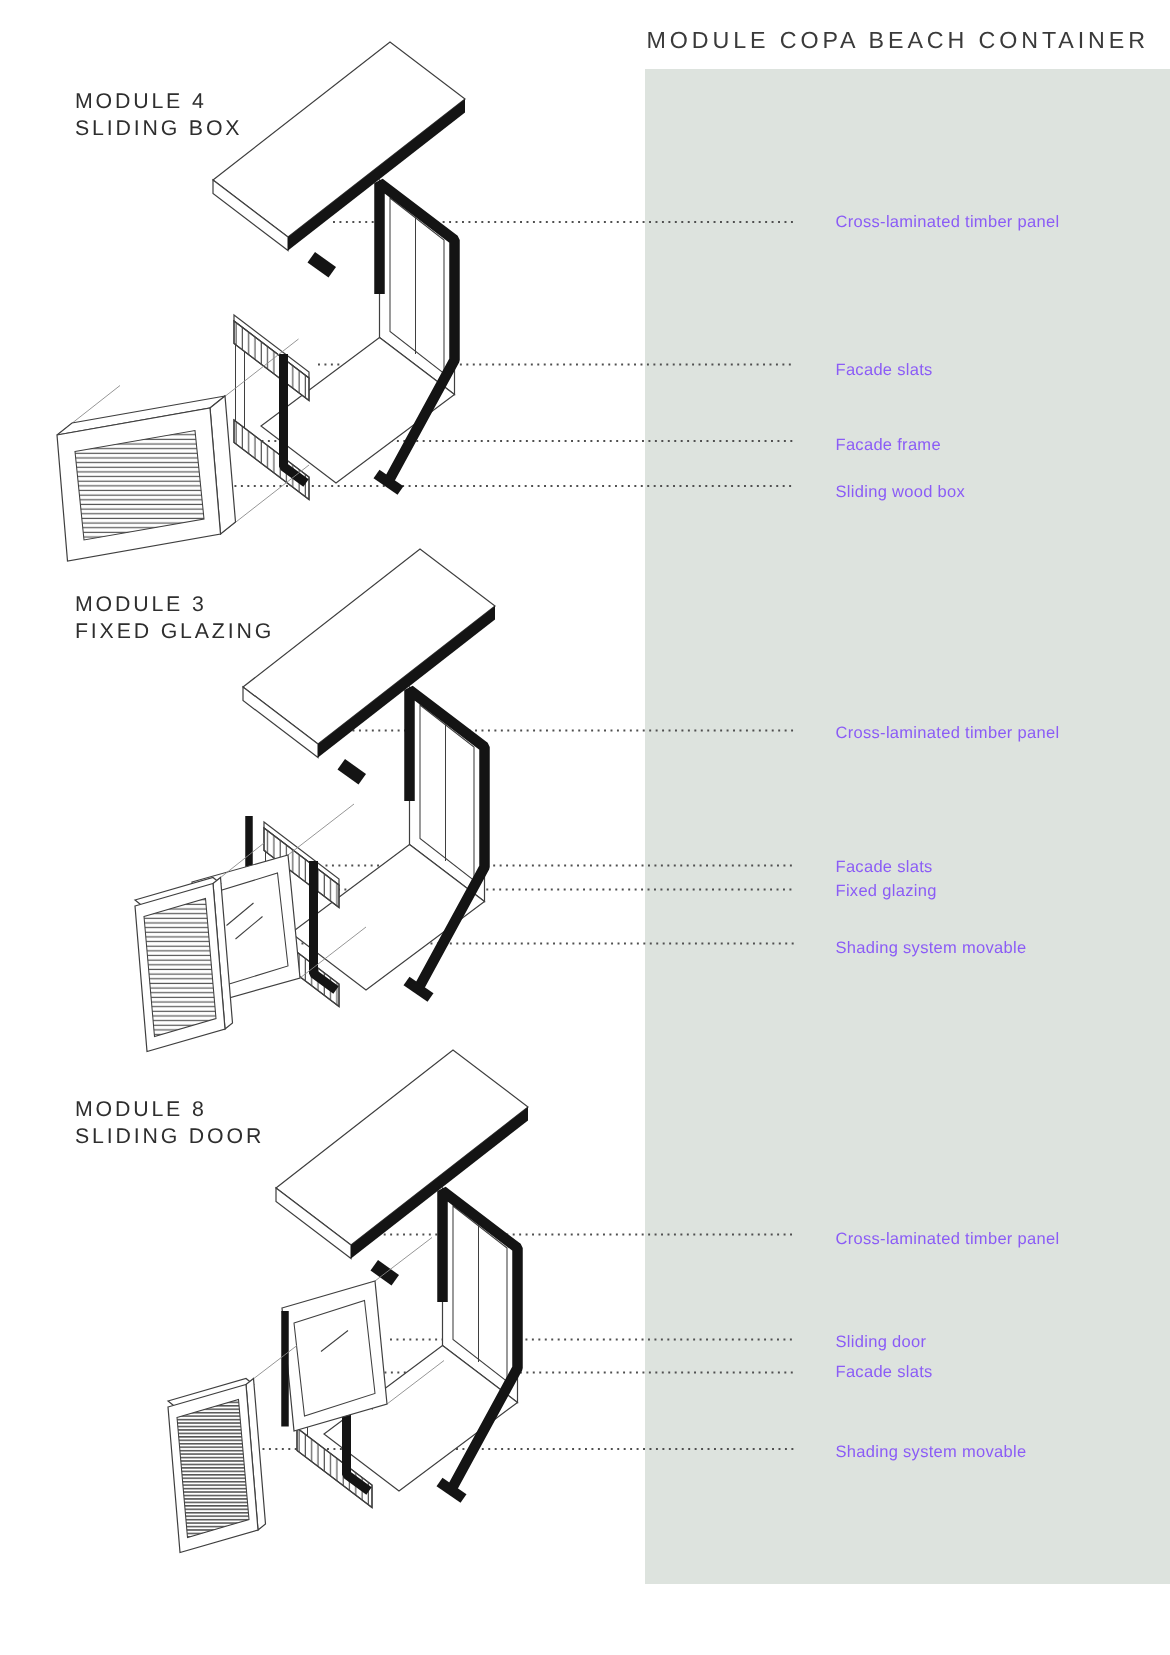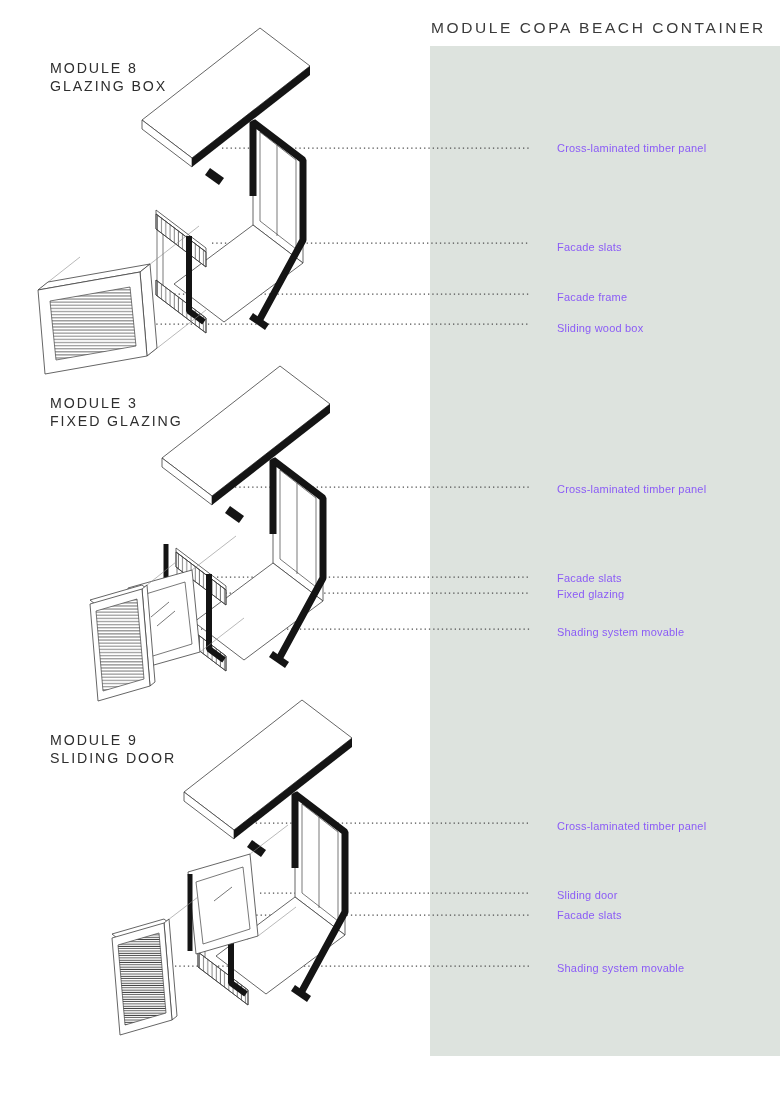--- a/index.html
+++ b/index.html
@@ -197,29 +197,29 @@
         <polygon class="thin" points="164,923 169,919 177,1016 172,1020"></polygon>
         <polygon class="thin" points="112,938 164,923 172,1020 120,1035"></polygon>
         <polygon points="118,945 159,933 166,1013 125,1025" fill="url(#hD)" stroke="#3f3f3f" stroke-width="0.7"></polygon>
       </g>
     </g>
   </svg>
 
   <div class="title">MODULE COPA BEACH CONTAINER</div>
 
   <div class="mod-h" style="top:59px">
-    <div>MODULE 8</div>
-    <div>GLAZING BOX</div>
+    <div>MODULE 4</div>
+    <div>SLIDING BOX</div>
   </div>
   <div class="mod-h" style="top:394px">
     <div>MODULE 3</div>
     <div>FIXED GLAZING</div>
   </div>
   <div class="mod-h" style="top:731px">
-    <div>MODULE 9</div>
+    <div>MODULE 8</div>
     <div>SLIDING DOOR</div>
   </div>
 
   <div class="lbl" style="top:140px">Cross-laminated timber panel</div>
   <div class="lbl" style="top:239px">Facade slats</div>
   <div class="lbl" style="top:289px">Facade frame</div>
   <div class="lbl" style="top:320px">Sliding wood box</div>
 
   <div class="lbl" style="top:481px">Cross-laminated timber panel</div>
   <div class="lbl" style="top:570px">Facade slats</div>

